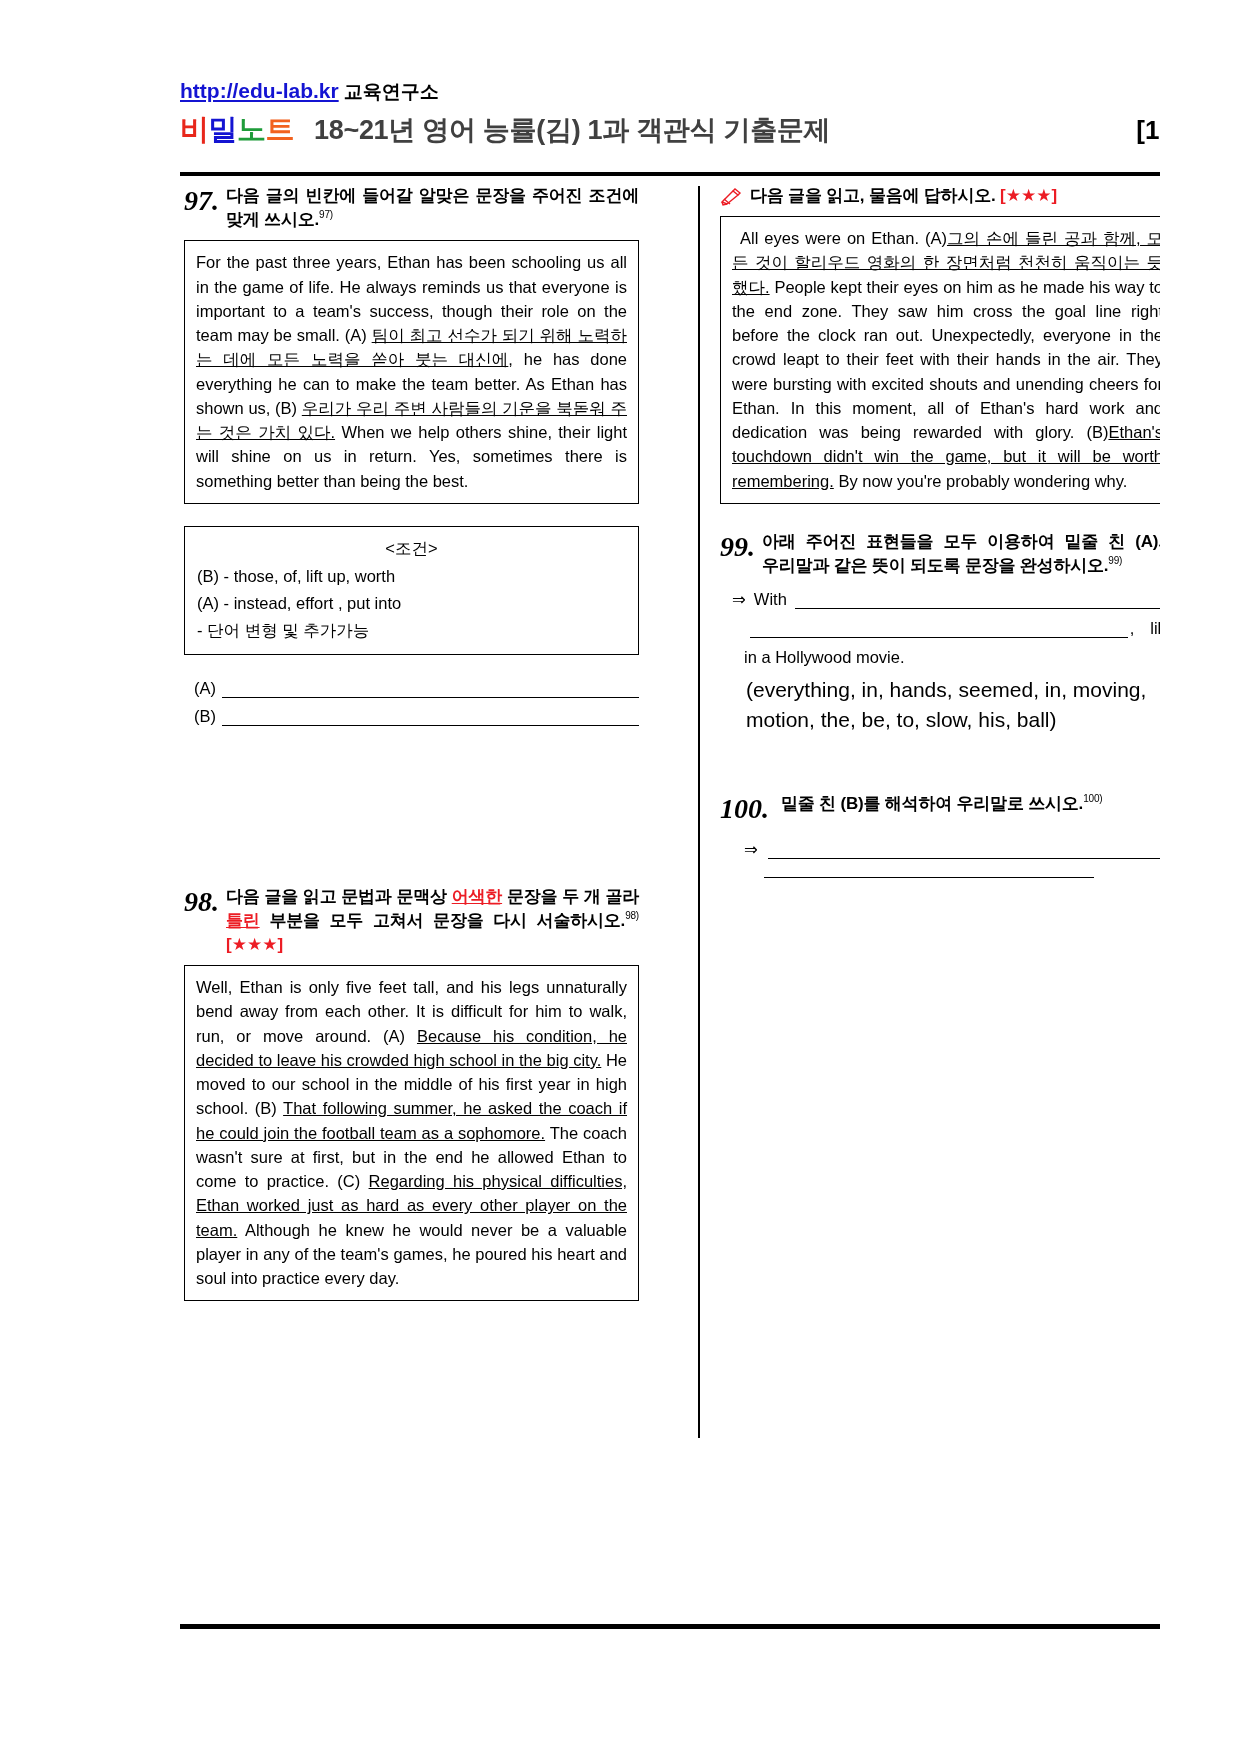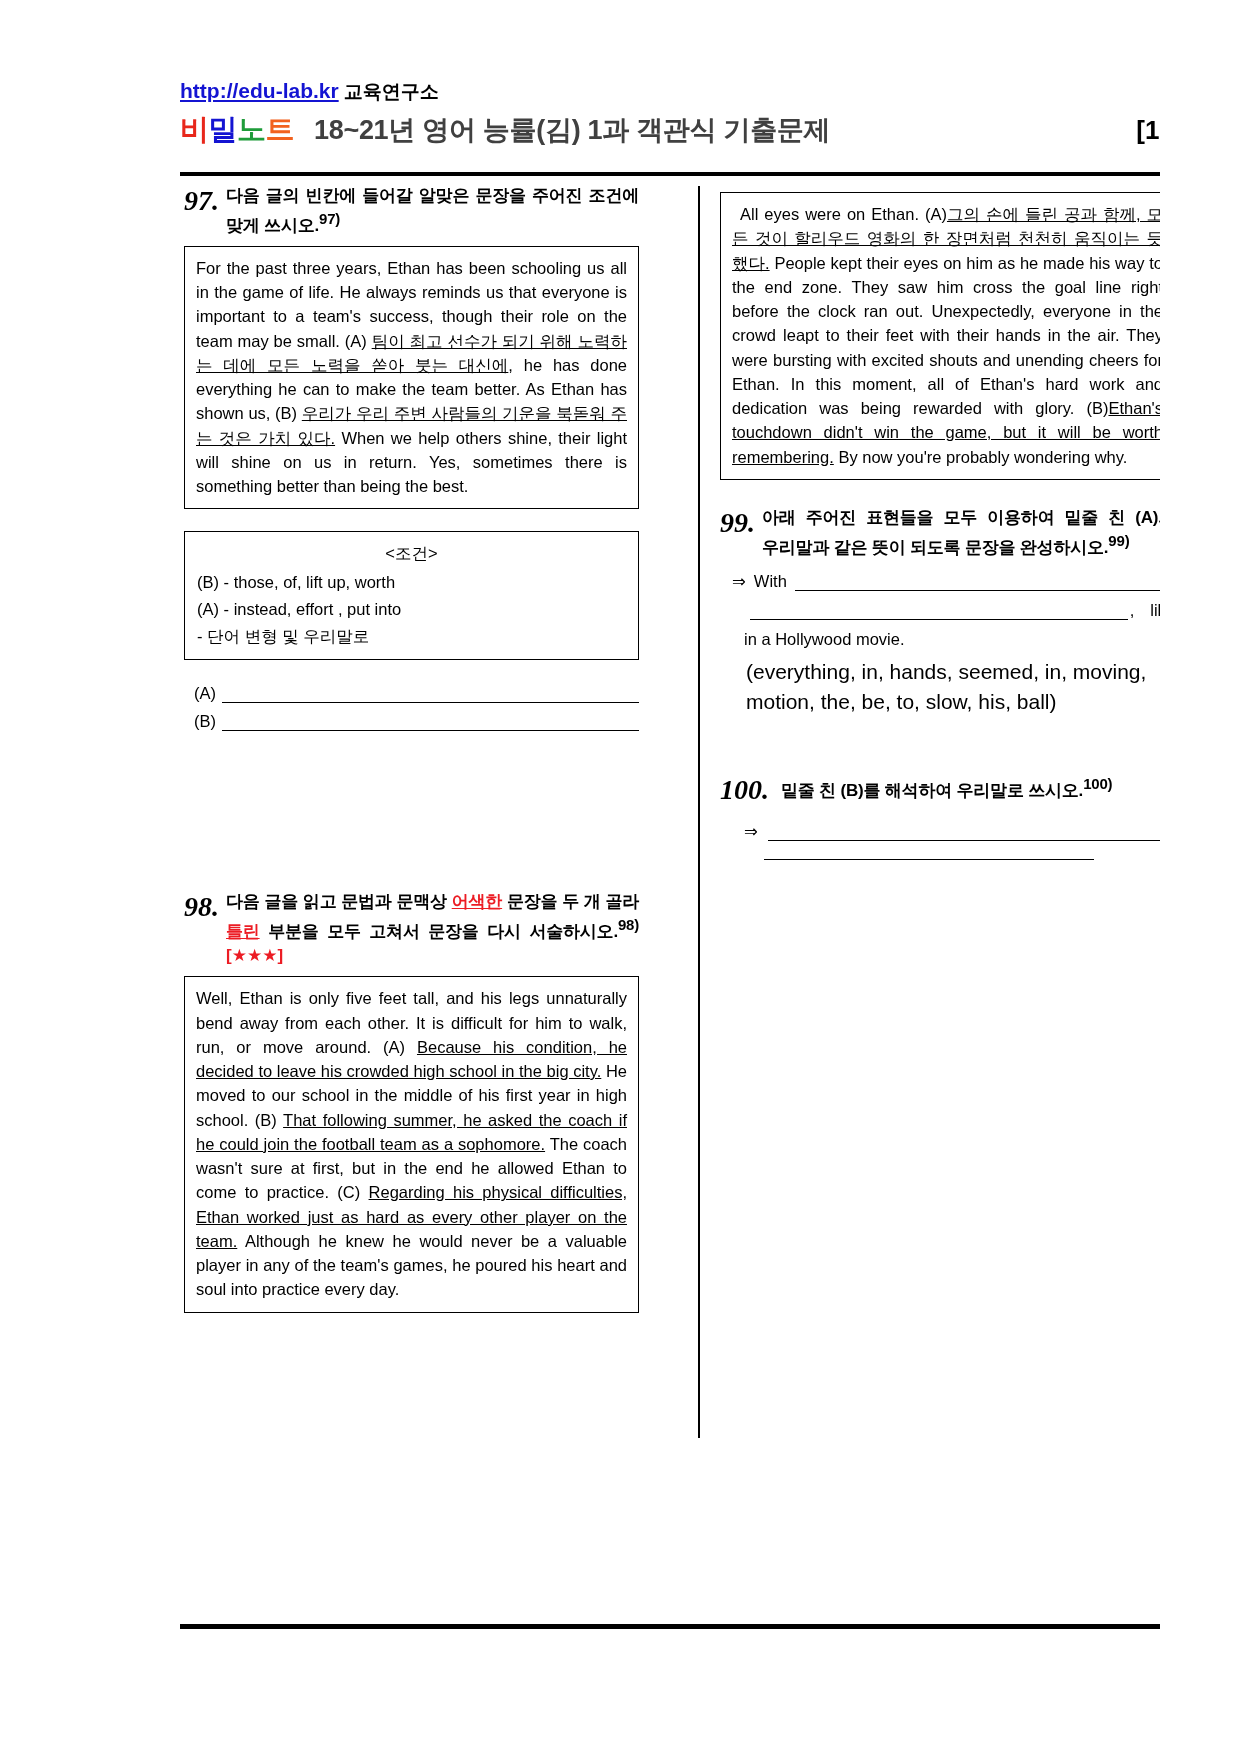--- a/index.html
+++ b/index.html
@@ -133,23 +133,23 @@
   .q-text {
     font-size: 17px;
     font-weight: bold;
     line-height: 1.42;
     letter-spacing: -0.2px;
     text-align: justify;
     flex: 1 1 auto;
     word-break: keep-all;
   }
   .q-text .sup {
-    font-size: 15px;
+    font-size: 10px;
     vertical-align: super;
-    font-weight: bold;
+    font-weight: normal;
   }
   .hl-red {
     color: #ec1c24;
     text-decoration: underline;
   }
   .stars {
     color: #ec1c24;
     font-weight: bold;
     letter-spacing: 0px;
   }
@@ -290,21 +290,21 @@
       <div class="q-head">
         <span class="q-num">97.</span>
         <span class="q-text"><span>다음 글의 빈칸에 들어갈 알맞은 문장을 주어진 조건에 맞게 쓰시오.</span><span class="sup">97)</span></span>
       </div>
       <div class="passage"><span>For the past three years, Ethan has been schooling us all in the game of life. He always reminds us that everyone is important to a team's success, though their role on the team may be small. (A) </span><u>팀이 최고 선수가 되기 위해 노력하는 데에 모든 노력을 쏟아 붓는 대신에</u><span>, he has done everything he can to make the team better. As Ethan has shown us, (B) </span><u>우리가 우리 주변 사람들의 기운을 북돋워 주는 것은 가치 있다.</u><span> When we help others shine, their light will shine on us in return. Yes, sometimes there is something better than being the best.</span></div>
 
       <div class="cond-box">
         <div class="cond-title">&lt;조건&gt;</div>
         <div>(B) - those, of, lift up, worth</div>
         <div>(A) - instead, effort , put into</div>
-        <div>-  단어 변형 및 우리말로</div>
+        <div>-  단어 변형 및 추가가능</div>
       </div>
 
       <div class="ans-block">
         <div class="ans-row">
           <span class="ans-label">(A)</span>
           <span class="ans-line"></span>
         </div>
         <div class="ans-row">
           <span class="ans-label">(B)</span>
           <span class="ans-line"></span>
@@ -318,20 +318,33 @@
       <div class="q-head">
         <span class="q-num">98.</span>
         <span class="q-text"><span>다음 글을 읽고 문법과 문맥상 </span><span class="hl-red">어색한</span><span> 문장을 두 개 골라 </span><span class="hl-red">틀린</span><span> 부분을 모두 고쳐서 문장을 다시 서술하시오.</span><span class="sup">98)</span> <span class="stars">[★★★]</span></span>
       </div>
       <div class="passage"><span>Well, Ethan is only five feet tall, and his legs unnaturally bend away from each other. It is difficult for him to walk, run, or move around. (A) </span><u>Because his condition, he decided to leave his crowded high school in the big city.</u><span> He moved to our school in the middle of his first year in high school. (B) </span><u>That following summer, he asked the coach if he could join the football team as a sophomore.</u><span> The coach wasn't sure at first, but in the end he allowed Ethan to come to practice. (C) </span><u>Regarding his physical difficulties, Ethan worked just as hard as every other player on the team.</u><span> Although he knew he would never be a valuable player in any of the team's games, he poured his heart and soul into practice every day.</span></div>
     </div>
   </div>
 
   <div class="col col-right">
 
+    <div class="pencil-head">
+      <span class="pencil-icon">
+        <svg viewBox="0 0 24 20" width="24" height="20" aria-hidden="true">
+          <g fill="none" stroke="#ec1c24" stroke-width="1.4">
+            <path d="M2 15 L13 4 L18 8 L7 17 Z"></path>
+            <path d="M13 4 L15 2 L20 6 L18 8"></path>
+            <path d="M2 15 L3 18 L7 17"></path>
+            <path d="M4 12 L10 17"></path>
+          </g>
+        </svg>
+      </span>
+      <span class="q-text"><span>다음 글을 읽고, 물음에 답하시오.</span> <span class="stars">[★★★]</span></span>
+    </div>
 
     <div class="passage indent-first"><span>All eyes were on Ethan. (A)</span><u>그의 손에 들린 공과 함께, 모든 것이 할리우드 영화의 한 장면처럼 천천히 움직이는 듯 했다.</u><span> People kept their eyes on him as he made his way to the end zone. They saw him cross the goal line right before the clock ran out. Unexpectedly, everyone in the crowd leapt to their feet with their hands in the air. They were bursting with excited shouts and unending cheers for Ethan. In this moment, all of Ethan's hard work and dedication was being rewarded with glory. (B)</span><u>Ethan's touchdown didn't win the game, but it will be worth remembering.</u><span> By now you're probably wondering why.</span></div>
 
     <div class="q" style="margin-top:26px;">
       <div class="q-head">
         <span class="q-num">99.</span>
         <span class="q-text"><span>아래 주어진 표현들을 모두 이용하여 밑줄 친 (A)의 우리말과 같은 뜻이 되도록 문장을 완성하시오.</span><span class="sup">99)</span></span>
       </div>
 
       <div class="arrow-row">

